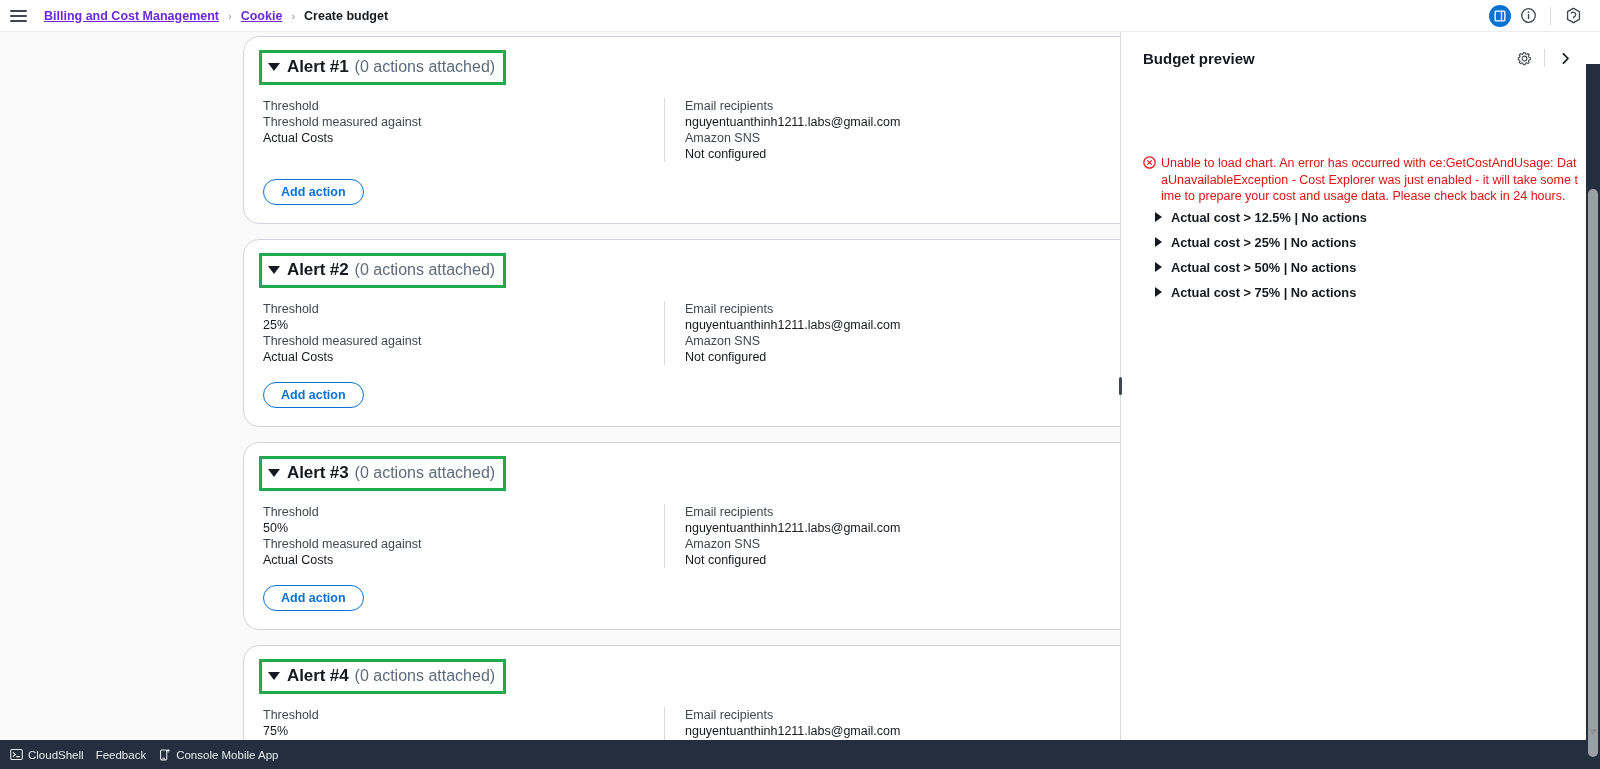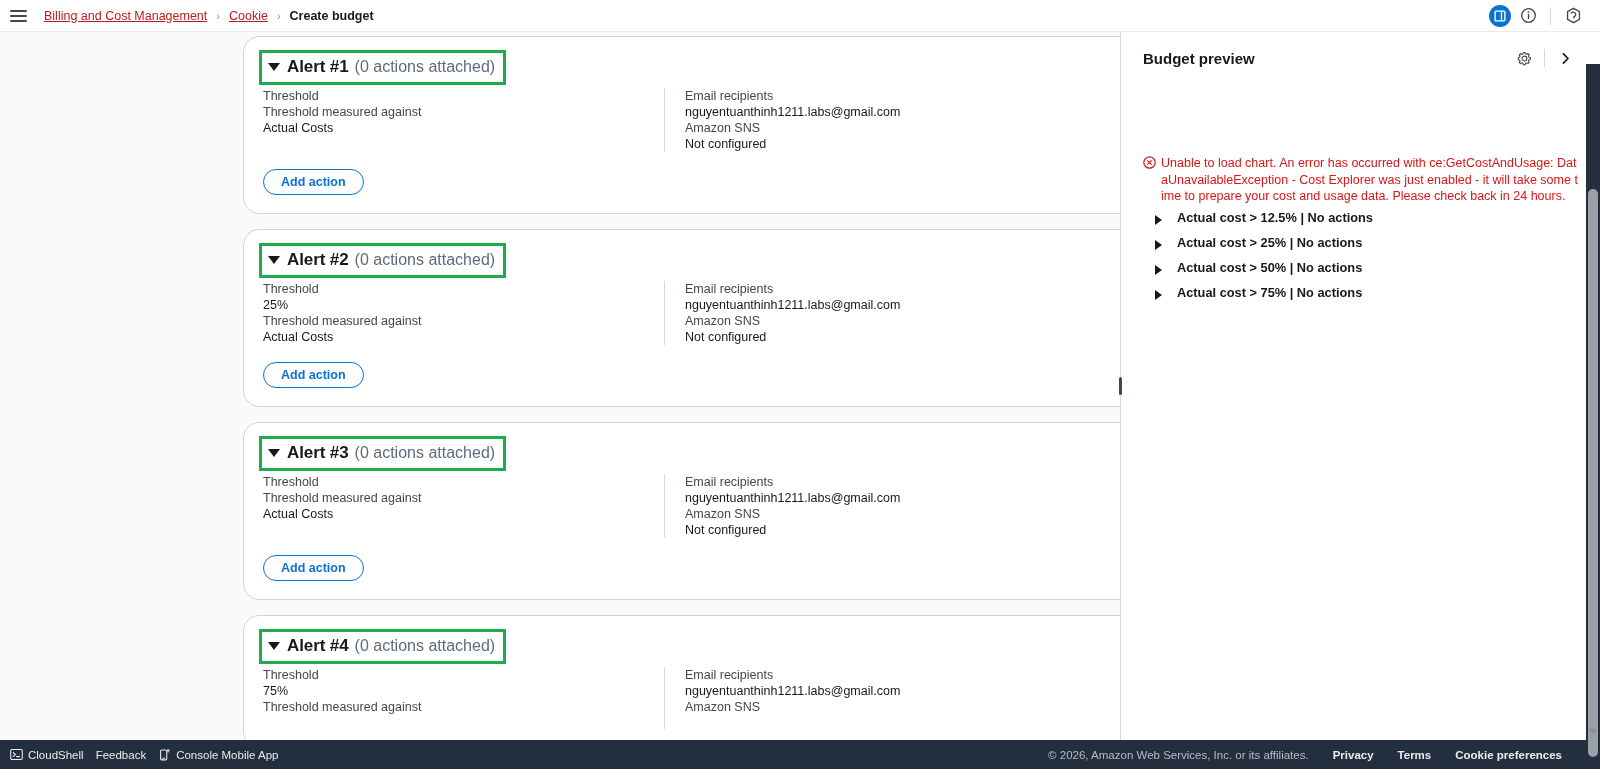--- a/index.html
+++ b/index.html
@@ -28,22 +28,22 @@
   .hamburger {
     width: 20px; height: 20px;
     display: flex; flex-direction: column; justify-content: center;
     gap: 3px; cursor: pointer; margin-right: 14px;
   }
   .hamburger span {
     display: block; height: 2px; width: 17px; background: #424650; border-radius: 1px;
   }
   .breadcrumb { display: flex; align-items: center; gap: 0px; font-size: 12.5px; }
   .bc-link {
-    color: #b91c1c; text-decoration: underline; cursor: pointer;
-    font-weight: 400; white-space: nowrap;
+    color: #6d28d9; text-decoration: underline; cursor: pointer;
+    font-weight: 700; white-space: nowrap;
   }
   .bc-current { color: #16191f; font-weight: 700; white-space: nowrap; }
   .bc-sep {
     color: #8c8c94; font-size: 11px; margin: 0 9px; user-select: none;
   }
   .topbar-right {
     margin-left: auto; display: flex; align-items: center; gap: 4px; padding-right: 6px;
   }
   .icon-btn {
     width: 26px; height: 26px; border-radius: 4px;
@@ -83,21 +83,21 @@
   .tri-down {
     width: 0; height: 0;
     border-left: 6px solid transparent;
     border-right: 6px solid transparent;
     border-top: 8px solid #16191f;
     margin-right: 1px;
   }
   .alert-name { font-size: 17px; font-weight: 700; color: #16191f; letter-spacing: -0.1px; }
   .alert-sub { font-size: 16px; font-weight: 400; color: #5f6b7a; }
 
-  .card-cols { display: flex; margin-top: 0; }
+  .card-cols { display: flex; margin-top: 10px; }
   .col-left { width: 405px; padding-left: 4px; }
   .col-right {
     padding-left: 20px;
     border-left: 1px solid #d5dbdb;
     min-height: 62px;
   }
   .fld-label { font-size: 12.5px; color: #414750; line-height: 16px; }
   .fld-value { font-size: 12.5px; color: #16191f; line-height: 16px; }
 
   .add-action-btn {
@@ -134,21 +134,21 @@
     display: flex; gap: 5px; align-items: flex-start;
     word-break: break-all;
   }
   .err-icon { flex: none; margin-top: 1px; }
   .alerts-head {
     font-size: 14px; font-weight: 700; color: #16191f;
     margin-top: 108px; padding-bottom: 9px;
     border-bottom: 1px solid #d5dbdb;
   }
   .alert-row {
-    display: flex; align-items: flex-end; gap: 15px;
+    display: flex; align-items: center; gap: 9px;
     padding: 5px 0 5px 12px; cursor: pointer;
   }
   .tri-right {
     width: 0; height: 0;
     border-top: 5px solid transparent;
     border-bottom: 5px solid transparent;
     border-left: 7px solid #16191f;
     flex: none;
   }
   .alert-row-text { font-size: 12.8px; font-weight: 700; color: #16191f; }
@@ -285,20 +285,21 @@
 
         <div class="card">
           <div class="card-title-box">
             <span class="tri-down"></span>
             <span class="alert-name">Alert #3</span>
             <span class="alert-sub">(0 actions attached)</span>
           </div>
           <div class="card-cols">
             <div class="col-left">
               <div class="fld-label">Threshold</div>
+              <div class="fld-value">50%</div>
               <div class="fld-label">Threshold measured against</div>
               <div class="fld-value">Actual Costs</div>
             </div>
             <div class="col-right">
               <div class="fld-label">Email recipients</div>
               <div class="fld-value">nguyentuanthinh1211.labs@gmail.com</div>
               <div class="fld-label">Amazon SNS</div>
               <div class="fld-value">Not configured</div>
             </div>
           </div>
@@ -405,21 +406,15 @@
       <span class="f-item">
         <svg width="13" height="13" viewBox="0 0 16 16">
             <rect x="3.2" y="2.4" width="7.6" height="12.2" rx="1.3" fill="none" stroke="#e9ebed" stroke-width="1.3"></rect>
             <line x1="5.8" y1="12.6" x2="8.2" y2="12.6" stroke="#e9ebed" stroke-width="1.2" stroke-linecap="round"></line>
             <line x1="12.4" y1="1.6" x2="12.4" y2="5" stroke="#e9ebed" stroke-width="1.2" stroke-linecap="round"></line>
             <line x1="10.7" y1="3.3" x2="14.1" y2="3.3" stroke="#e9ebed" stroke-width="1.2" stroke-linecap="round"></line>
           </svg>
         <span>Console Mobile App</span>
       </span>
     </div>
-    <div class="footer-right">
-      <span class="f-copy">© 2026, Amazon Web Services, Inc. or its affiliates.</span>
-      <span class="f-link">Privacy</span>
-      <span class="f-link">Terms</span>
-      <span class="f-link">Cookie preferences</span>
-    </div>
   </div>
 
 </div>
 
 </body></html>

